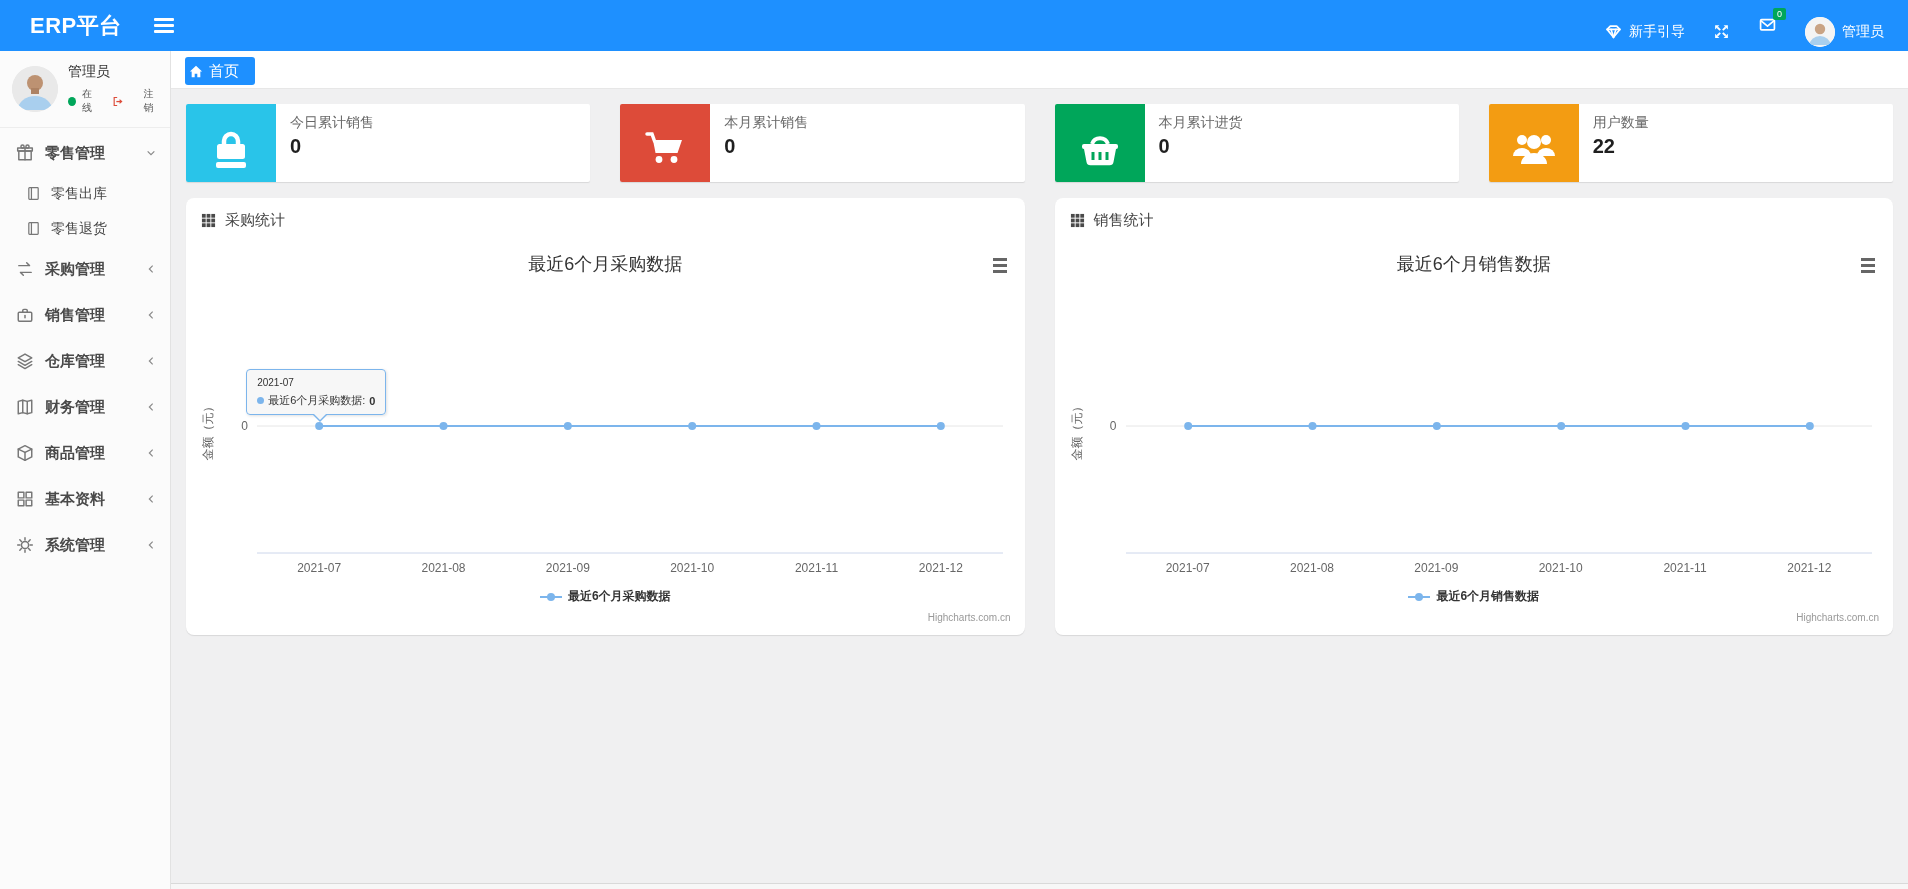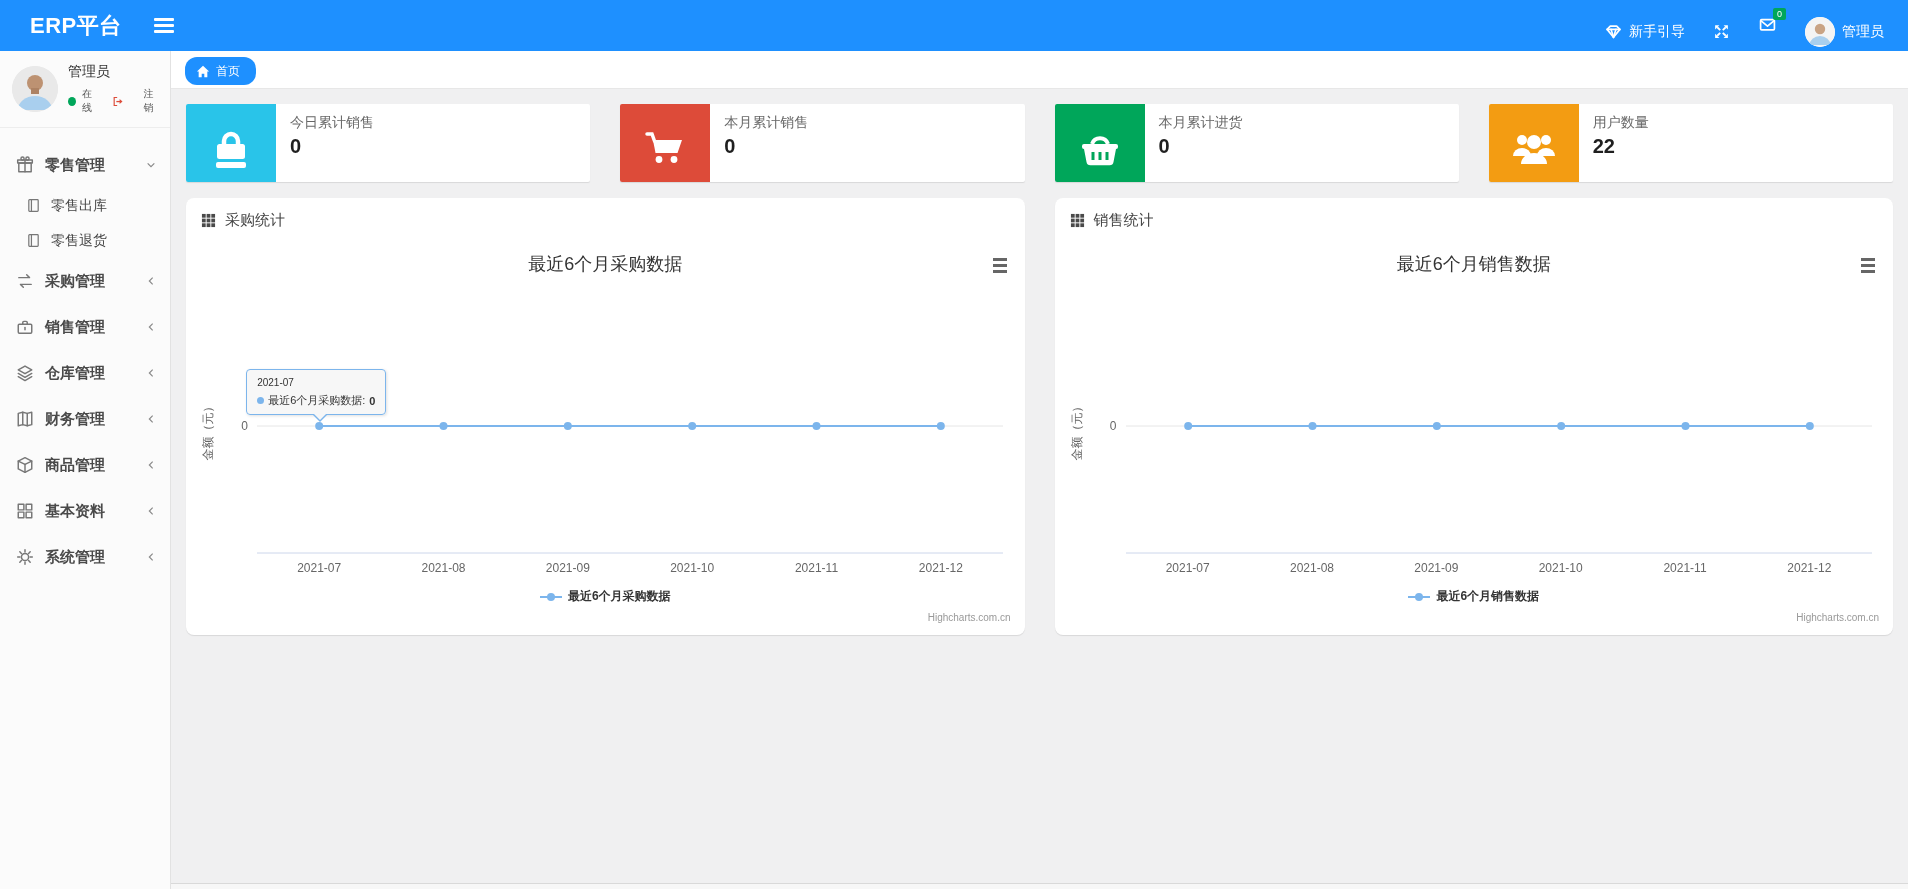--- a/index.html
+++ b/index.html
@@ -18,34 +18,34 @@
 
   
   .sidebar { position:fixed; top:51px; left:0; bottom:0; width:171px; background:#fbfbfb; border-right:1px solid #e2e2e2; z-index:40; }
   .user-panel { display:flex; align-items:center; padding:12px 10px 12px 12px; gap:10px; }
   .side-avatar { width:46px; height:46px; border-radius:50%; background:#e7e7e7; flex:none; overflow:hidden; }
   .user-meta { font-size:14px; color:#333; }
   .user-name { margin-bottom:6px; }
   .user-status { display:flex; align-items:center; gap:4px; font-size:10px; color:#555; }
   .dot-online { width:9px; height:9px; border-radius:50%; background:#00a65a; display:inline-block; margin-right:2px; }
   .logout-link { display:flex; align-items:center; gap:20px; margin-left:8px; cursor:pointer; color:#555; }
-  .menu { list-style:none; border-top:1px solid #ededed; padding-top:14px;text-align:right; }
+  .menu { list-style:none; border-top:1px solid #ededed; padding-top:2px;text-align:right; }
   .menu-item { display:flex; align-items:center; height:46px; padding:0 14px 0 16px; font-size:15px; font-weight:600; color:#4a4a4a; cursor:pointer; }
   .menu-item .mi-icon { width:18px; height:18px; margin-right:11px; flex:none; }
   .menu-item .chev { margin-left:auto; width:10px; height:12px; }
   .submenu { list-style:none; }
   .submenu-item { display:flex; align-items:center; height:35px; padding-left:26px; font-size:14px; color:#444; cursor:pointer; }
   .submenu-item .mi-icon { width:15px; height:15px; margin-right:10px; }
   svg.ic { stroke:#777; fill:none; stroke-width:1.3; stroke-linecap:round; stroke-linejoin:round; }
   svg.ic-w { stroke:#fff; fill:none; stroke-width:1.6; stroke-linecap:round; stroke-linejoin:round; }
 
   
   .content { margin-left:171px; padding-top:51px; }
   .topbar { background:#fff; height:38px; border-bottom:1px solid #e7e7e7; position:relative; }
-  .home-tab { position:absolute; left:14px; top:6px; height:28px; background:#1e90ff; color:#fff; display:flex; align-items:center; gap:6px; padding:0 16px 0 11px; font-size:12px; border-radius:12px; cursor:pointer; }
+  .home-tab { position:absolute; left:14px; top:6px; height:28px; background:#1e90ff; color:#fff; display:flex; align-items:center; gap:6px; padding:0 16px 0 4px; font-size:15px; border-radius:3px; cursor:pointer; }
   .main { padding:15px; }
 
   
   .cards { display:flex; gap:30px; margin-bottom:16px; }
   .card { flex:1; background:#fff; height:78px; display:flex; box-shadow:0 1px 1px rgba(0,0,0,0.1); border-radius:2px; overflow:hidden; }
   .card-icon { width:90px; height:90px; display:flex; align-items:center; justify-content:center; flex:none; }
   .card-body { padding:10px 14px; }
   .card-label { font-size:14px; color:#676767; }
   .card-value { font-size:20px; font-weight:bold; color:#1f1f1f; margin-top:3px; }
 

